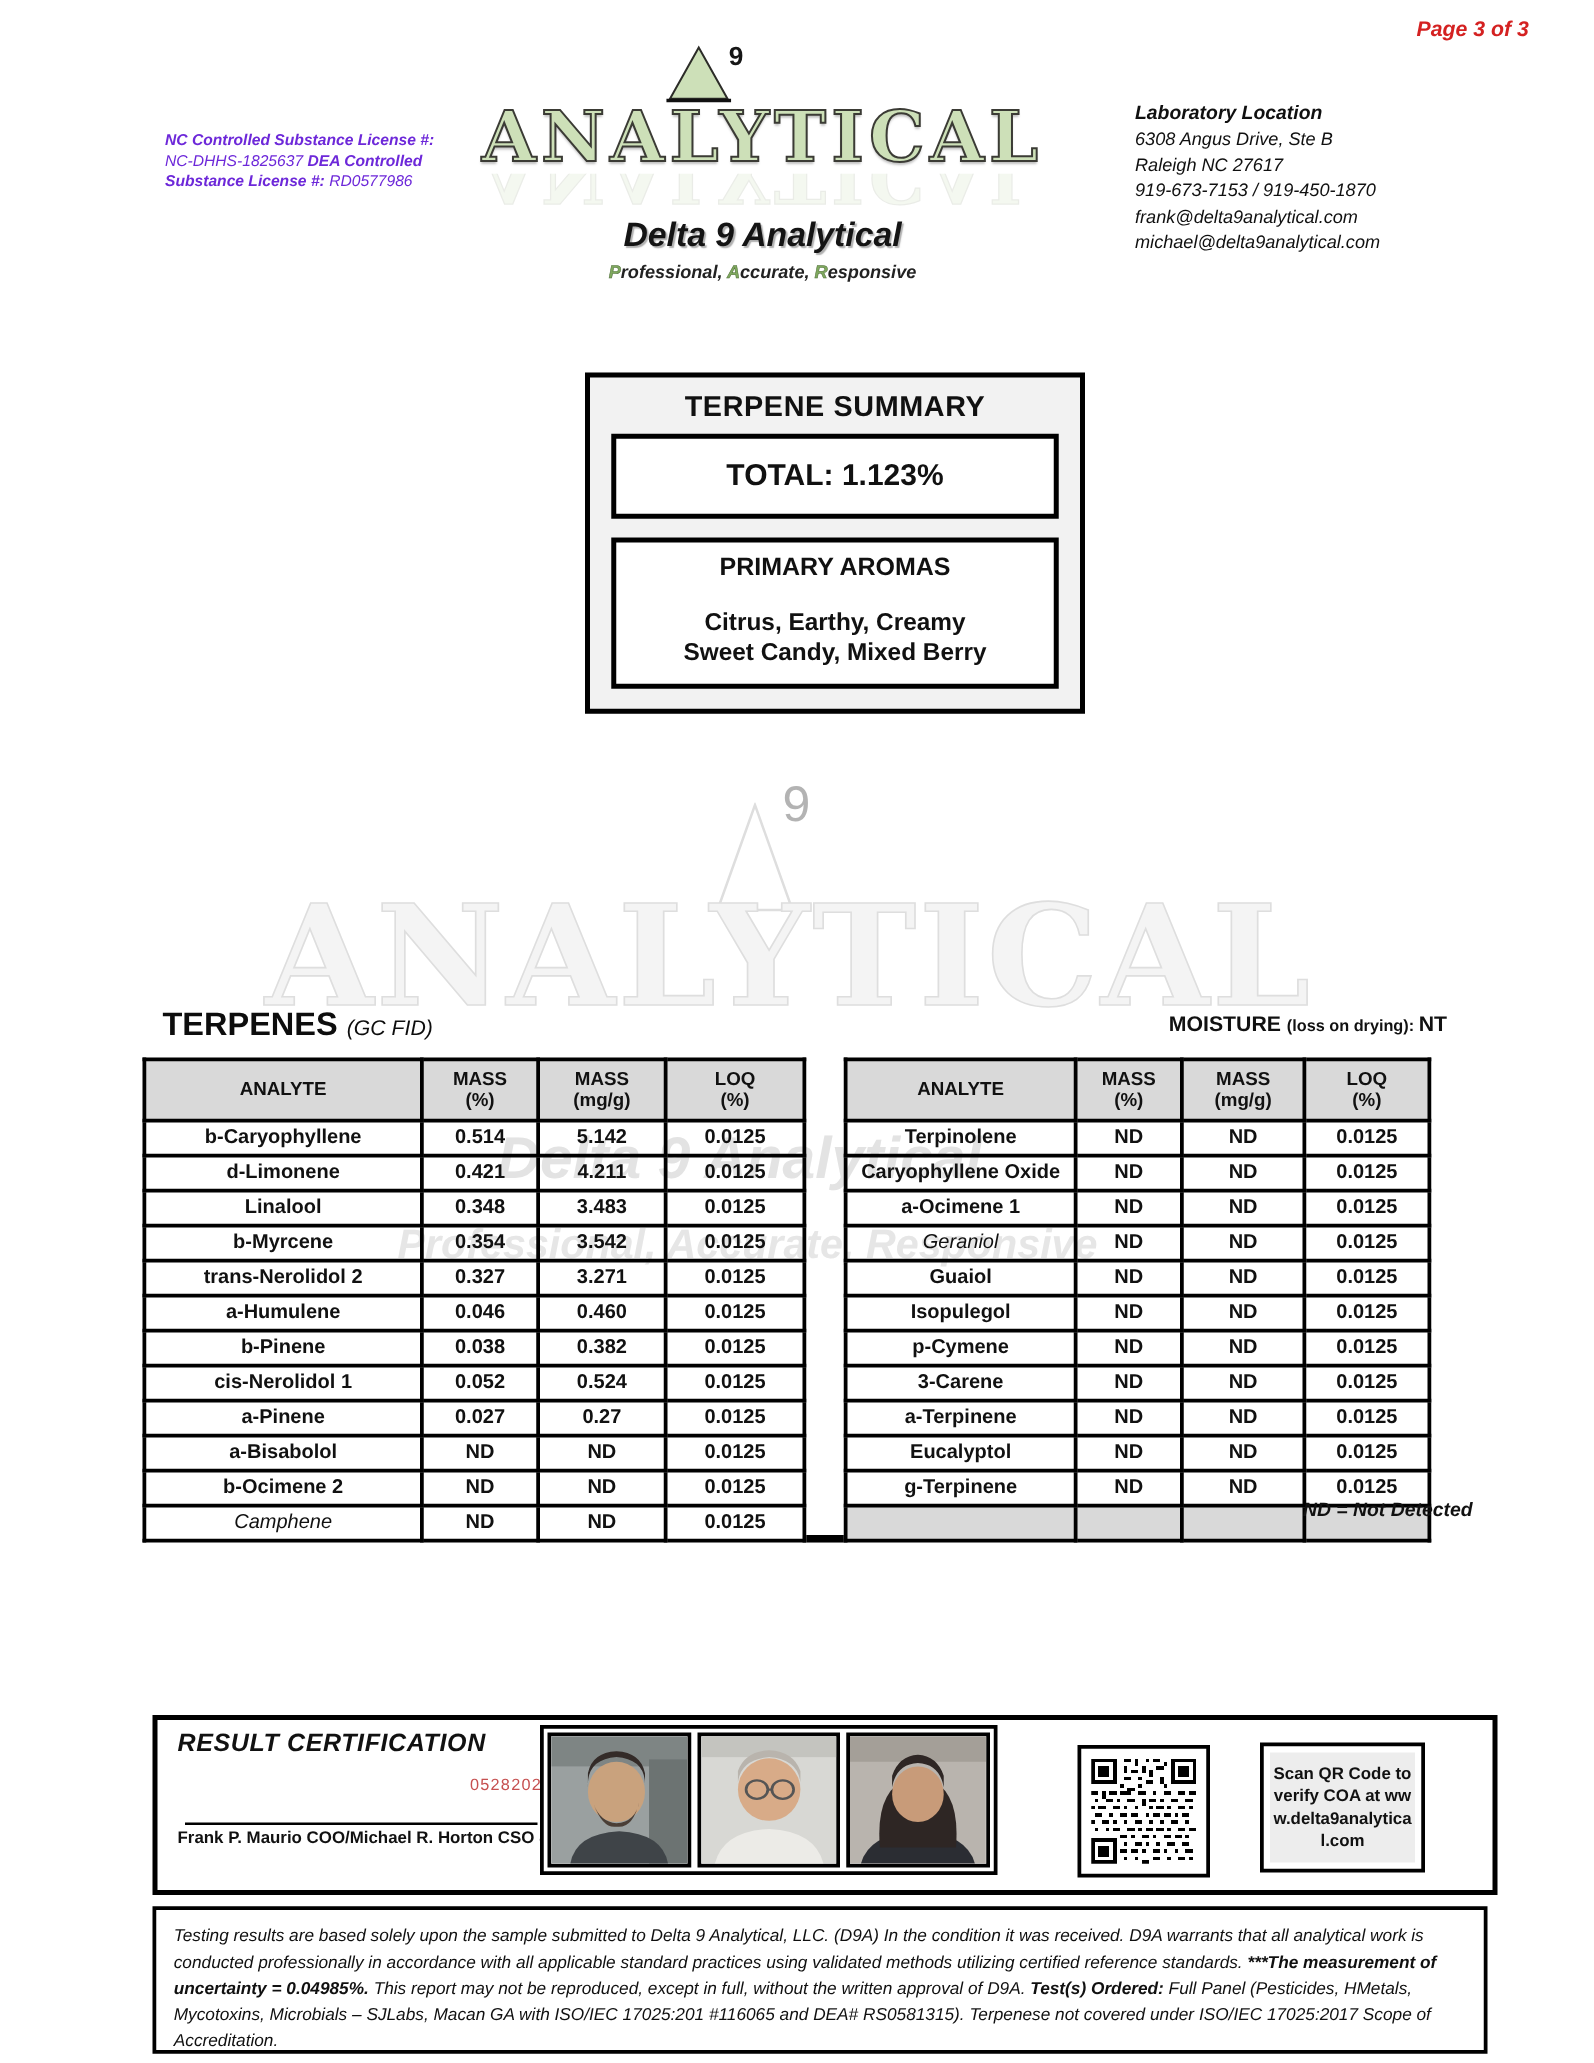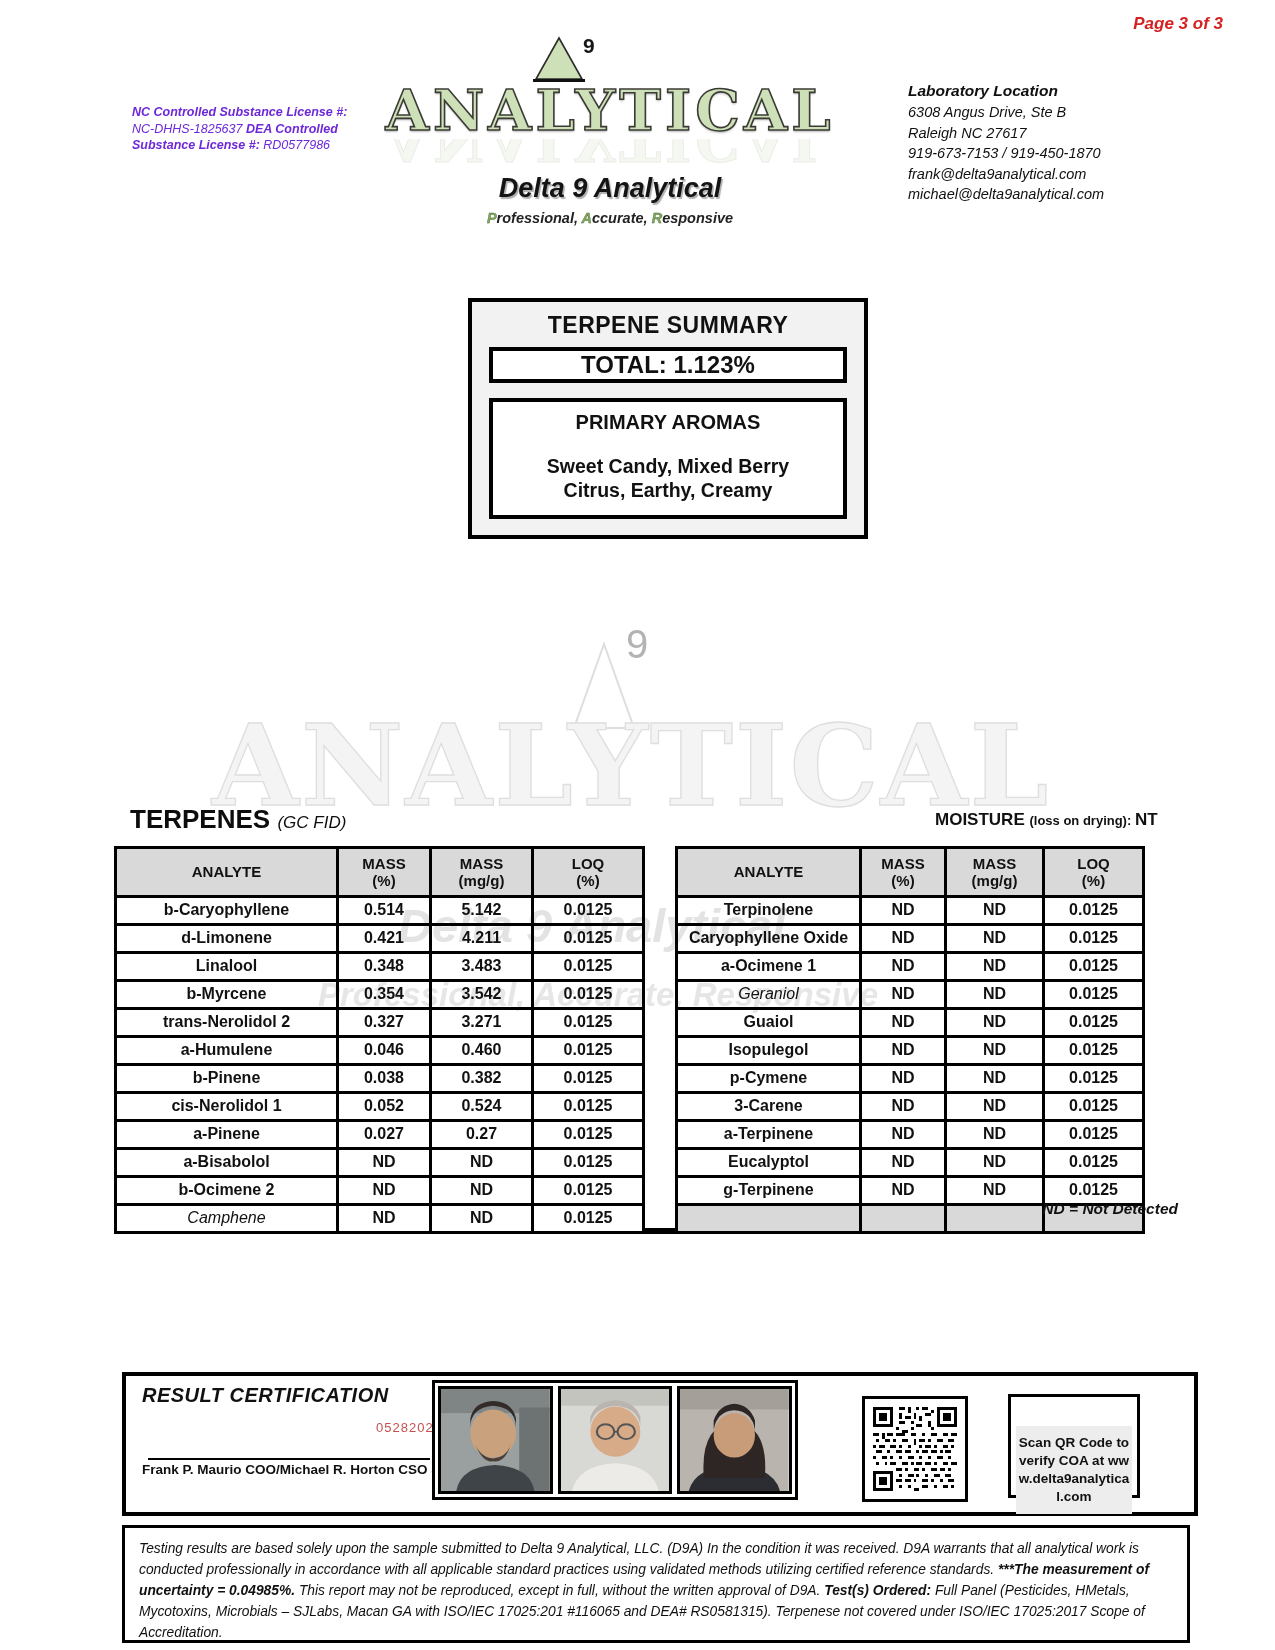--- a/index.html
+++ b/index.html
@@ -27,21 +27,21 @@
   .tagline{margin-top:6px;font-size:14.5px;font-weight:bold;font-style:italic;color:#222;}
   .tagline .lead{color:#7fa95e;-webkit-text-stroke:.4px #4d6b37;}
 
   .lab{left:908px;top:80px;width:290px;font-style:italic;font-size:14.5px;line-height:1.42;color:#101010;}
   .lab-title{font-weight:bold;font-size:15.5px;}
 
   
   .sum-box{left:468px;top:298px;width:358px;border:4px solid #000;background:#f2f2f2;padding:8px 17px 16px;}
   .sum-title{text-align:center;font-size:23px;font-weight:bold;letter-spacing:.5px;margin:2px 0 8px;}
   .sum-total{border:4px solid #000;background:#fff;text-align:center;font-size:24px;font-weight:bold;
-             padding:0 0;margin-bottom:15px;}
+             padding:16px 0;margin-bottom:15px;}
   .sum-aromas{border:4px solid #000;background:#fff;text-align:center;padding:9px 2px 12px;}
   .aroma-title{font-size:20px;font-weight:bold;margin-bottom:20px;}
   .aroma-line{font-size:19.5px;font-weight:bold;line-height:1.25;}
 
   
   .wm{pointer-events:none;z-index:0;}
   .wm-nine{left:626px;top:622px;font-size:40px;color:#b3b3b3;}
   .wm-tri{left:572px;top:642px;}
   .wm-word{left:212px;top:700px;font-family:"DejaVu Serif",serif;font-size:112px;font-weight:bold;
            color:#f4f4f4;-webkit-text-stroke:1.3px #dedede;letter-spacing:2px;white-space:nowrap;}
@@ -74,21 +74,21 @@
   .sig-name{position:absolute;left:16px;top:86px;font-size:13.5px;font-weight:bold;}
   .photo-frame{position:absolute;left:306px;top:4px;width:366px;height:120px;border:3px solid #000;
                display:flex;gap:5px;padding:3px;box-sizing:border-box;background:#fff;}
   .photo{border:3px solid #000;flex:1;overflow:hidden;background:#fff;}
   .photo svg{display:block;width:100%;height:100%;}
   .qr-box{position:absolute;left:736px;top:20px;width:100px;height:100px;border:3px solid #000;
           display:flex;align-items:center;justify-content:center;background:#fff;}
   .scan-box{position:absolute;left:882px;top:18px;width:132px;height:104px;border:3px solid #000;
             box-sizing:border-box;padding:5px;background:#fff;}
   .scan-inner{background:#ededed;width:100%;height:100%;display:flex;align-items:center;justify-content:center;
-              text-align:center;font-size:13.5px;font-weight:bold;line-height:1.35;box-sizing:border-box;padding:2px;margin-top:24px;}
+              text-align:center;font-size:13.5px;font-weight:bold;line-height:1.35;box-sizing:border-box;padding:2px;}
   .scan-inner .url{word-break:break-all;}
 
   
   .disc-box{left:122px;top:1525px;width:1068px;height:118px;border:3px solid #000;box-sizing:border-box;
             padding:10px 14px;font-size:13.8px;font-style:italic;line-height:21px;color:#101010;
             overflow:visible;background:#fff;}
   .disc-box .b{font-weight:bold;}
 </style>
 </head>
 <body>
@@ -138,22 +138,22 @@
     <div>919-673-7153 / 919-450-1870</div>
     <div>frank@delta9analytical.com</div>
     <div>michael@delta9analytical.com</div>
   </div>
 
   <div class="abs sum-box z1">
     <div class="sum-title">TERPENE SUMMARY</div>
     <div class="sum-total">TOTAL: 1.123%</div>
     <div class="sum-aromas">
       <div class="aroma-title">PRIMARY AROMAS</div>
+      <div class="aroma-line">Citrus, Earthy, Creamy</div>
       <div class="aroma-line">Sweet Candy, Mixed Berry</div>
-      <div class="aroma-line">Citrus, Earthy, Creamy</div>
     </div>
   </div>
 
   <div class="abs terp-head z1">
     <span>TERPENES</span>
     <span class="method">(GC FID)</span>
   </div>
   <div class="abs moist-head z1">
     <span>MOISTURE </span><span class="sub">(loss on drying): </span><span>NT</span>
   </div>

